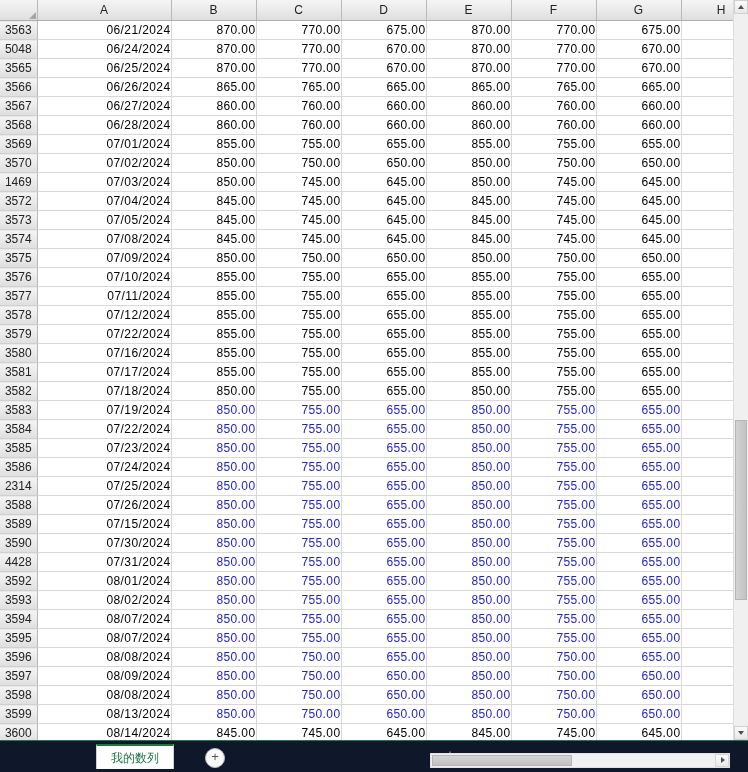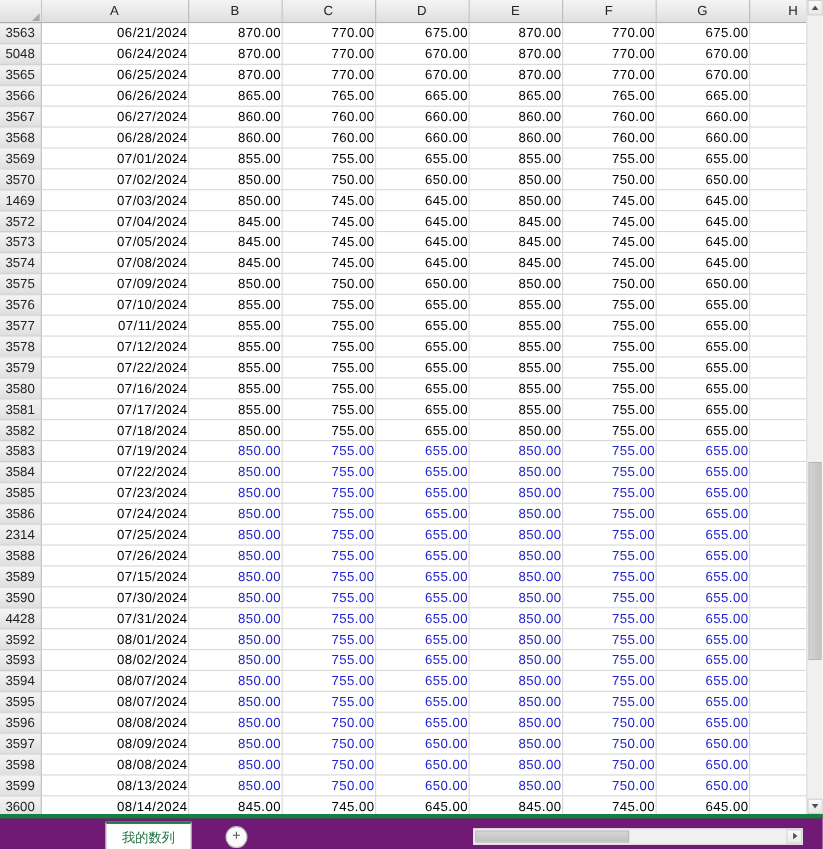--- a/index.html
+++ b/index.html
@@ -142,22 +142,22 @@
     box-sizing: border-box;
   }
 
   
   .sheetbar {
     position: absolute;
     left: 0;
     bottom: 0;
     width: 748px;
     height: 32px;
-    background: #701a75;
-    border-top: 4px solid #15803d;
+    background: #0f172a;
+    border-top: 1px solid #15803d;
     box-sizing: border-box;
   }
   .tab {
     position: absolute;
     left: 96px;
     top: 3px;
     height: 25px;
     line-height: 25px;
     padding: 0 14px;
     background: #ffffff;

